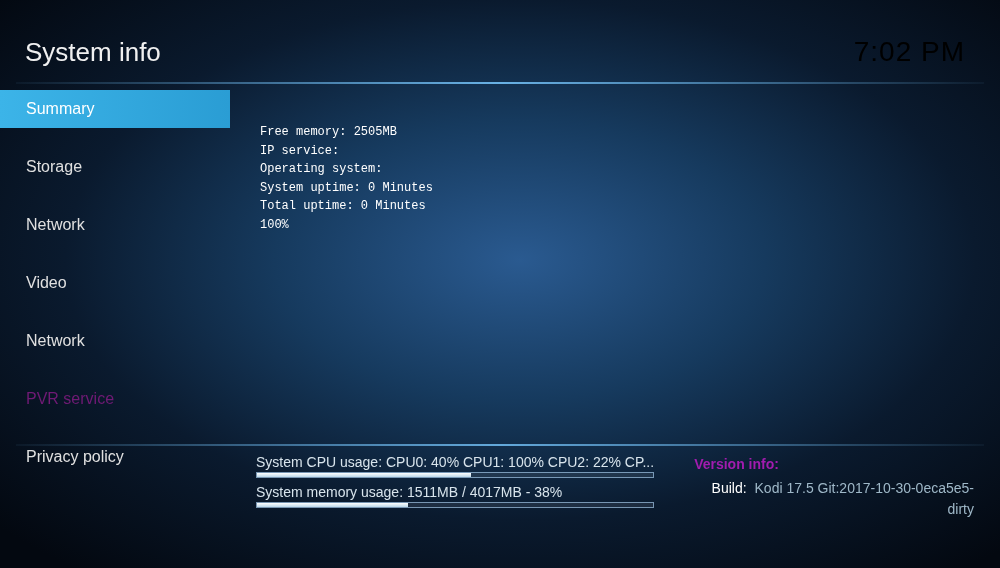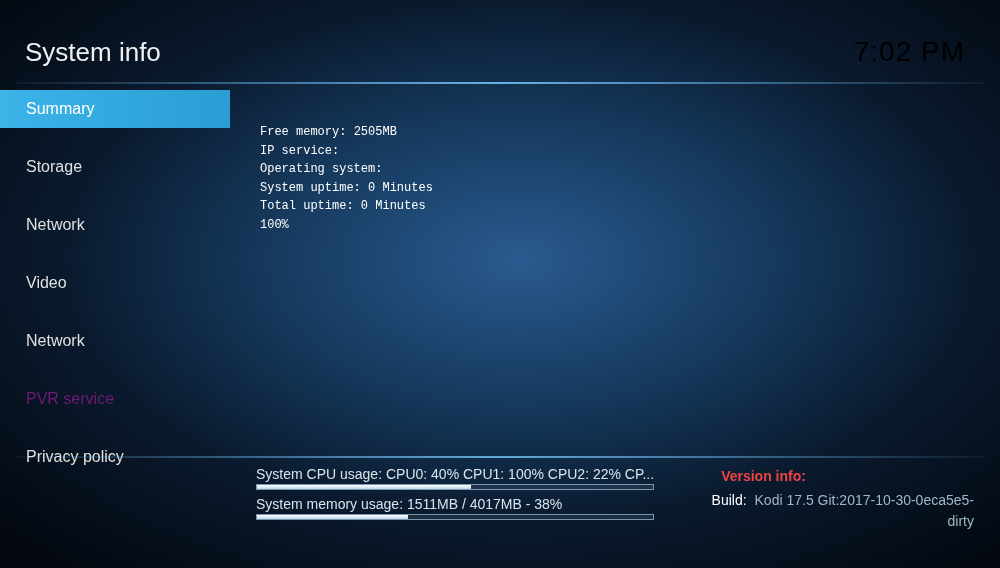--- a/index.html
+++ b/index.html
@@ -62,21 +62,21 @@
     font-size: 12px;
     line-height: 1.55;
     color: #ffffff;
     margin-top: 27px;
   }
   .info-line { display: flex; white-space: pre; }
   .footer {
     position: absolute;
     left: 16px;
     right: 16px;
-    bottom: 36px;
+    bottom: 48px;
   }
   .footer-divider {
     height: 2px;
     background: linear-gradient(to right, rgba(120,200,255,0.05) 0%, rgba(120,200,255,0.8) 50%, rgba(120,200,255,0.05) 100%);
     margin-bottom: 8px;
   }
   .footer-row {
     display: flex;
     gap: 40px;
     padding: 0 10px 0 240px;
@@ -100,21 +100,21 @@
   .bar-fill {
     position: absolute;
     top: 0; left: 0; bottom: 0;
     background: linear-gradient(to bottom, #ffffff, #bcd8ea);
   }
   .version-col {
     flex: 1;
     font-size: 14px;
     line-height: 1.5;
   }
-  .version-title { color: #ef4444; font-weight: bold; margin-bottom: 3px; margin-left: 27px; }
+  .version-title { color: #a21caf; font-weight: bold; margin-bottom: 3px; }
   .version-line { color: #ffffff; text-align: right; }
   .version-line .v-key { color: #ffffff; }
   .version-line .v-val { color: #9fb8c8; margin-left: 4px; }
 </style>
 </head>
 <body>
 
 <div class="header">
   <div class="title">System info</div>
   <div class="clock">7:02 PM</div>

